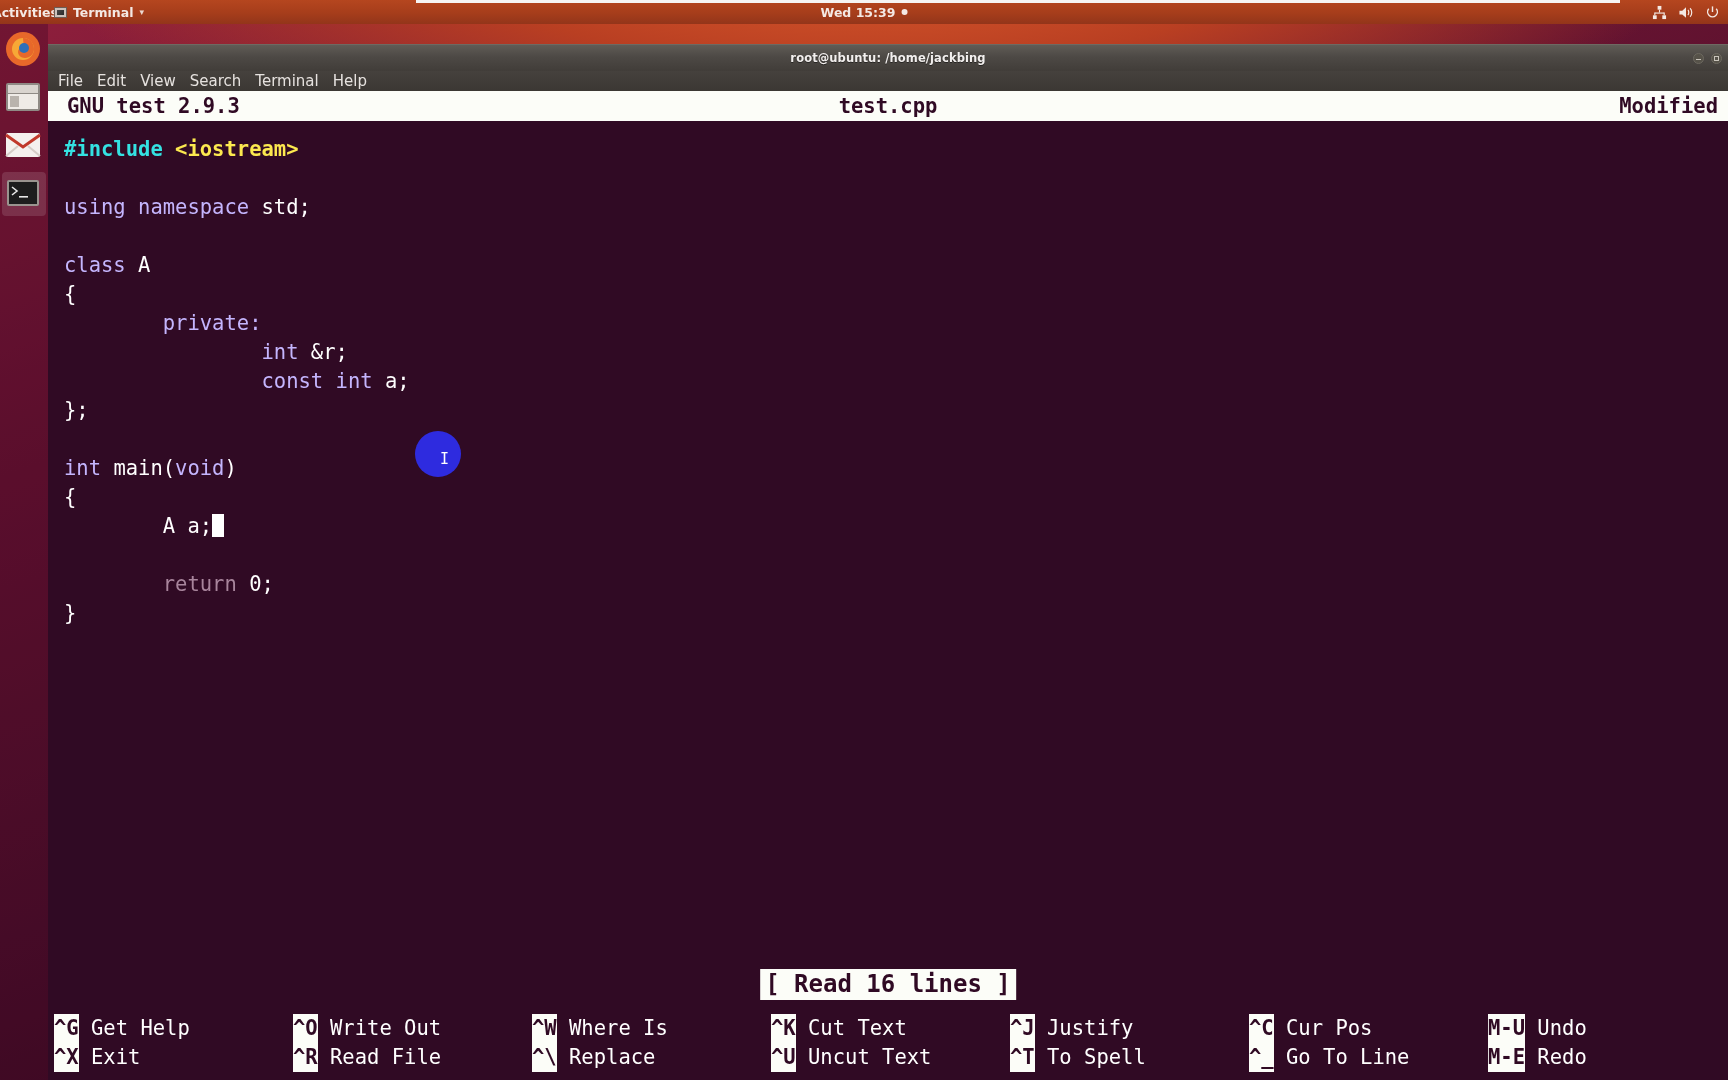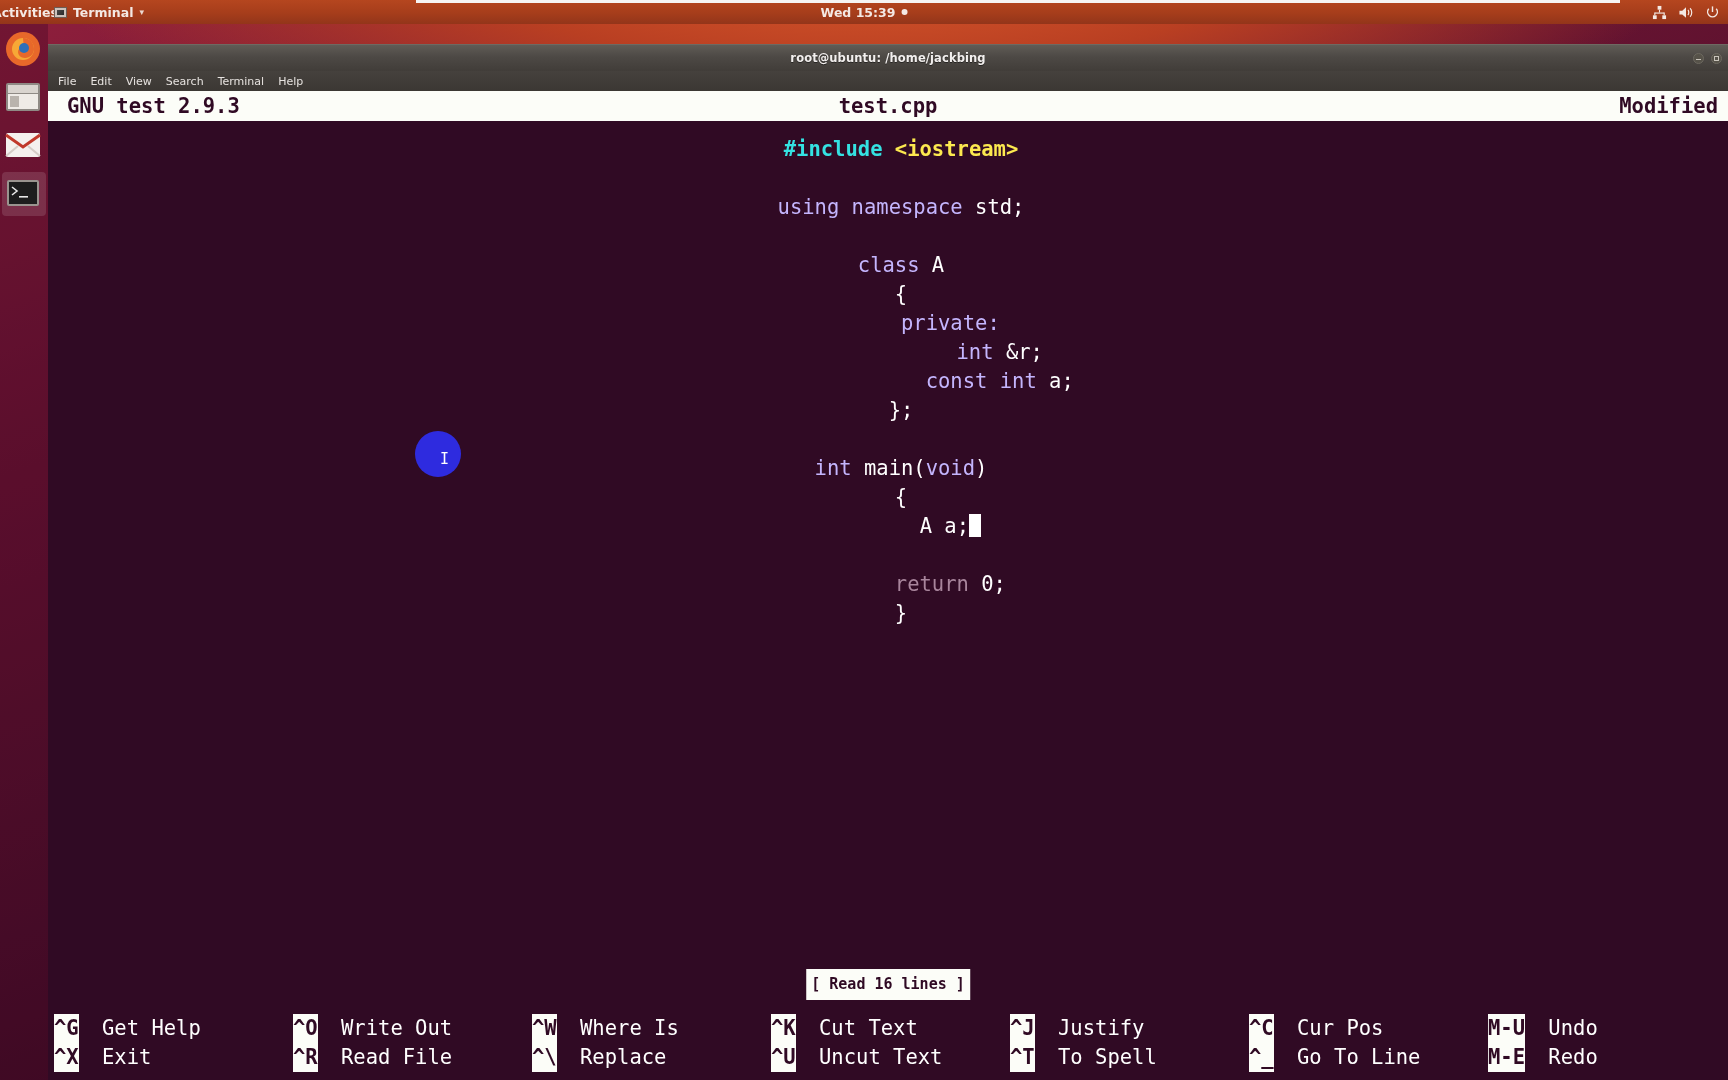--- a/index.html
+++ b/index.html
@@ -57,21 +57,20 @@
     z-index:55;
   }
   .dockicon { position:absolute; left:2px; width:44px; height:44px; }
   .dockicon svg, .dockicon .box { display:block; }
 
   
   #term {
     position:absolute; left:48px; top:44px; width:1680px; height:1036px;
     background:#300a24;
     z-index:10;
-    text-align:center;
   }
   #titlebar {
     position:relative; height:27px; width:100%;
     background:linear-gradient(180deg,#605c56 0%, #4d4945 45%, #413d39 100%);
     border-top:1px solid #6e6962;
     display:flex; align-items:center; justify-content:center;
   }
   #titlebar .title {
     font-size:11.5px; color:#f2efee; font-weight:bold;
     text-shadow:0 1px 0 rgba(0,0,0,.45);
@@ -91,21 +90,21 @@
     background:#c9c4bb;
   }
   #titlebar .wbtn.max span{ top:2px; bottom:2px; height:auto; border:1px solid #c9c4bb; background:none; left:2px; right:2px;}
 
   #menubar {
     height:20px; width:100%;
     background:linear-gradient(180deg,#45413d 0%, #3b3733 100%);
     display:flex; align-items:center; padding-left:10px; gap:14px;
   }
   #menubar .mi {
-    font-size:11px; color:#e6e2df; white-space:nowrap;
+    font-size:15px; color:#e6e2df; white-space:nowrap;
   }
 
   
   #nano {
     position:relative; width:100%; height:989px;
     background:#300a24;
     font-family:"DejaVu Sans Mono", monospace;
     font-size:20.5px; line-height:29px;
     color:#ffffff;
   }
@@ -145,37 +144,37 @@
     position:absolute; z-index:21; color:#ffffff;
     font-family:"DejaVu Sans Mono", monospace; font-size:15px;
   }
 
   
   #statusmsg {
     position:absolute; left:50%; transform:translateX(-50%);
     bottom:80px;
     background:#fcfdf8; color:#300a24;
     font-family:"DejaVu Sans Mono", monospace;
-    font-size:15px; font-weight:bold;
+    font-size:24px; font-weight:bold;
     padding:1px 5px; white-space:pre;
   }
   #shortcuts {
     position:absolute; left:0; bottom:8px; width:100%;
     font-family:"DejaVu Sans Mono", monospace;
     font-size:20.5px; line-height:29px;
     color:#ffffff;
     padding-left:6px;
   }
   #shortcuts .srow { display:flex; white-space:pre; }
   #shortcuts .cell { display:flex; white-space:pre; }
   #shortcuts .key {
     background:#fcfdf8; color:#300a24; font-weight:bold;
     white-space:pre;
   }
-  #shortcuts .lbl { color:#ffffff; white-space:pre;padding-left:11px; }
+  #shortcuts .lbl { color:#ffffff; white-space:pre; }
 </style>
 </head>
 <body>
 
 <div id="screen">
 
   <div id="topbar">
     <div class="activities">Activities</div>
     <div class="appmenu">
       <span class="appicon"></span>

